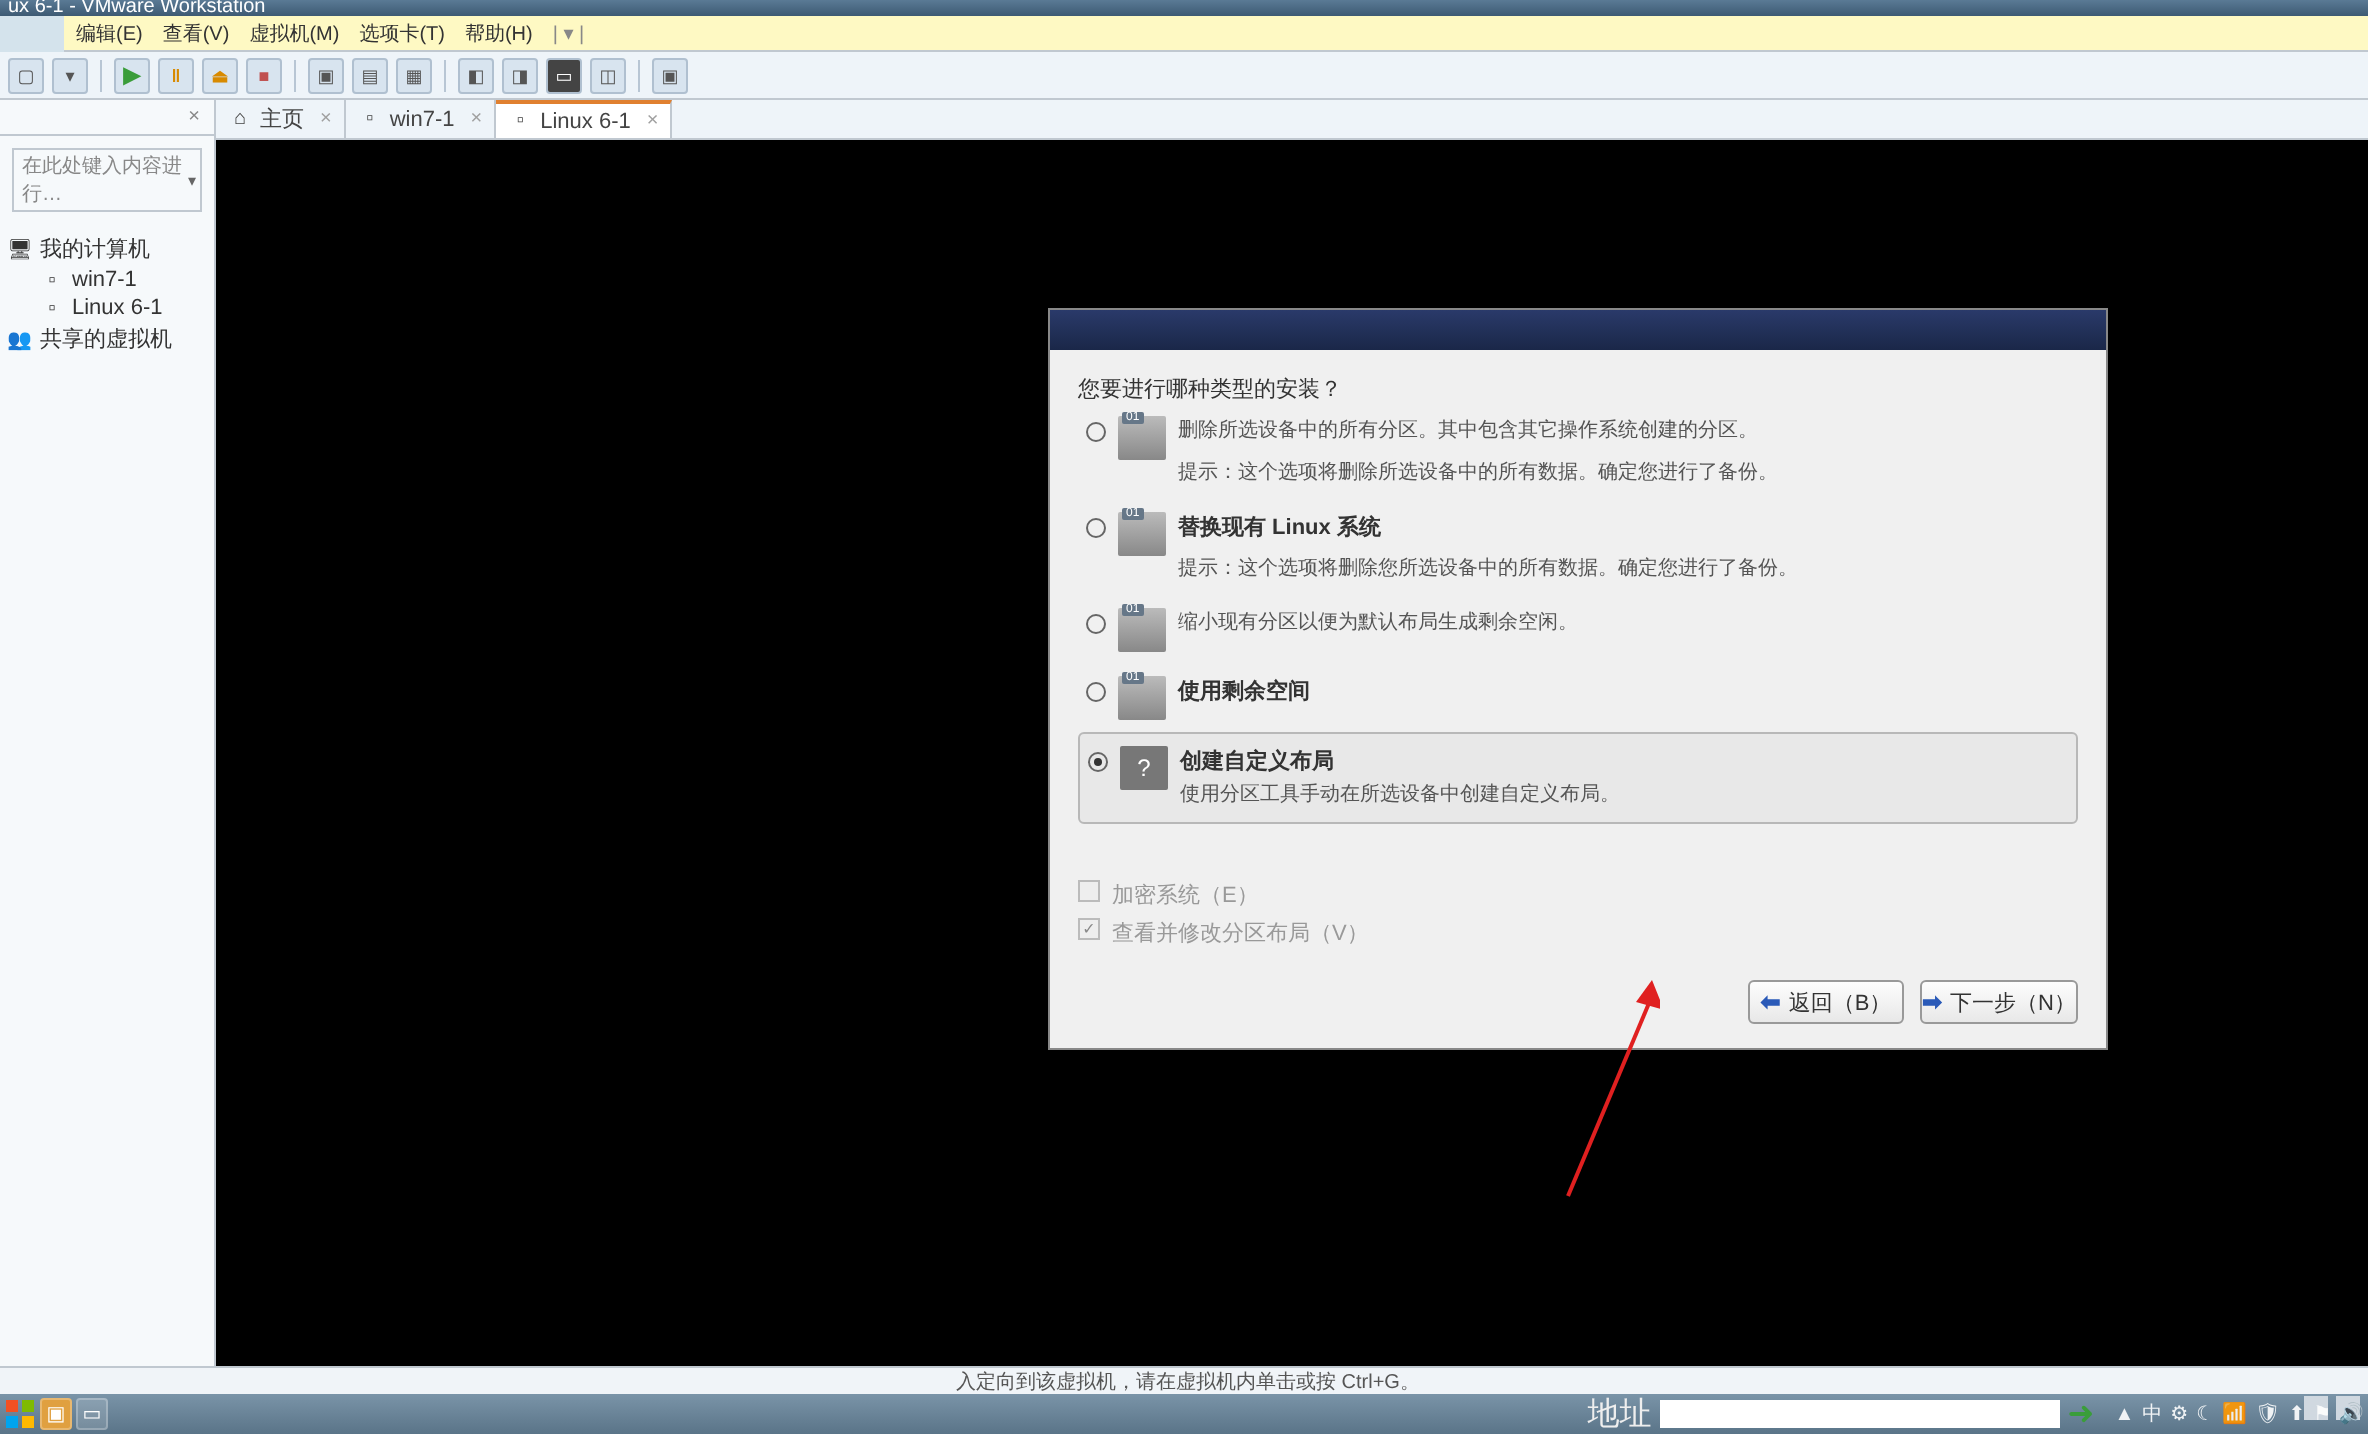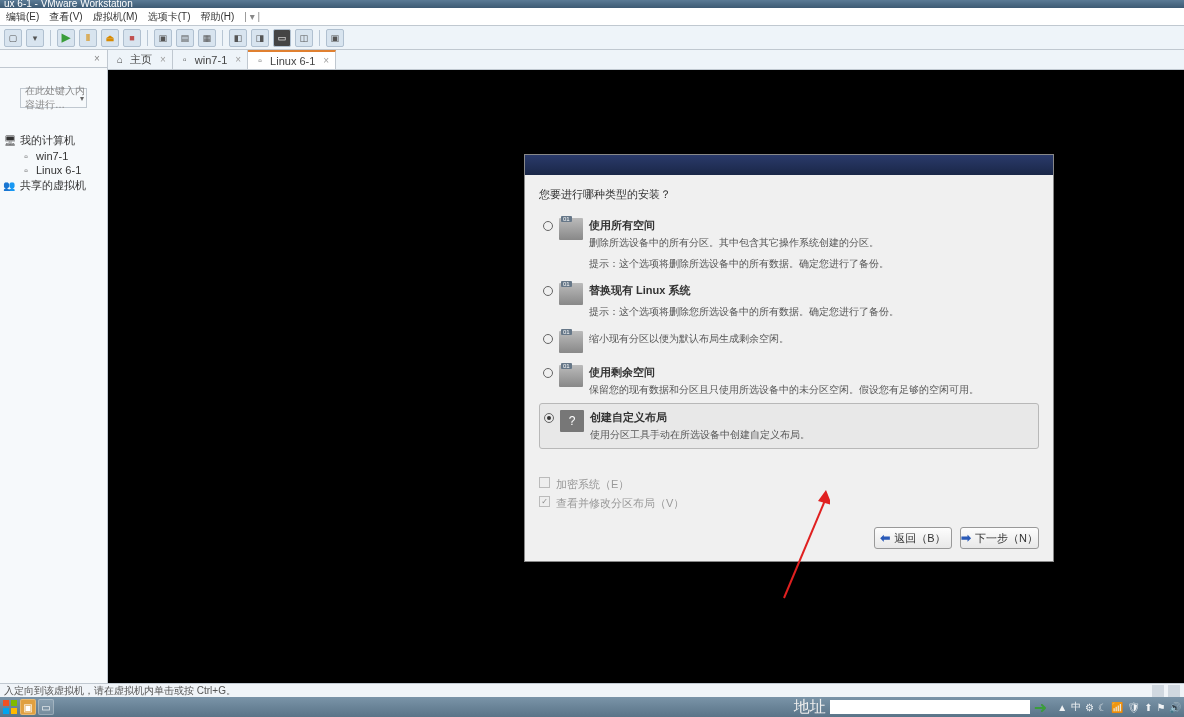--- a/index.html
+++ b/index.html
@@ -2,58 +2,58 @@
 <html><head>
 <meta charset="utf-8">
 <style>
 * { margin: 0; padding: 0; box-sizing: border-box; font-family: "Microsoft YaHei", Arial, sans-serif; }
 body { background: #d4e3ec; width: 1184px; height: 717px; overflow: hidden; position: relative; }
 
 
 .titlebar { height: 8px; background: linear-gradient(to bottom, #5a7a95, #3d5a73); color: #fff; font-size: 10px; padding-left: 4px; line-height: 8px; }
 
 
-.menubar { height: 18px; background: #ffffff; border-bottom: 1px solid #c0c8d0; display: flex; font-size: 10px; align-items: center; padding-left: 6px; }
+.menubar { height: 18px; background: #fef9c3; border-bottom: 1px solid #c0c8d0; display: flex; font-size: 10px; align-items: center; padding-left: 6px; margin-left: 32px; }
 .menubar span { margin-right: 10px; color: #333; }
 
 
 .toolbar { height: 24px; background: #eef4f9; border-bottom: 1px solid #c0c8d0; display: flex; align-items: center; padding: 0 4px; gap: 4px; }
 .tbtn { width: 18px; height: 18px; background: #d8e4ef; border: 1px solid #b0c0d0; border-radius: 2px; display: flex; align-items: center; justify-content: center; font-size: 9px; color: #555; }
 .tsep { width: 1px; height: 16px; background: #b8c6d4; margin: 0 2px; }
 .tbtn.play { color: #3a9d3a; font-weight:bold; font-size:11px; }
 .tbtn.pause { color: #d88a00; font-weight:bold; }
 .tbtn.stop { color: #c05050; font-weight:bold; }
 .tbtn.dark { background: #444; color: #fff; }
 
 
 .main { display: flex; height: 633px; }
 
 
 .sidebar { width: 108px; background: #f6f9fb; border-right: 1px solid #c0c8d0; display: flex; flex-direction: column; }
 .sidehdr { display: flex; align-items: center; height: 18px; border-bottom: 1px solid #c0c8d0; }
 .close-x { width: 16px; height: 16px; margin-left: auto; margin-right: 2px; display: flex; align-items:center; justify-content:center; font-size:10px; color: #888; }
-.searchbox { height: 20px; border: 1px solid #c0c8d0; margin: 20px; display: flex; align-items: center; font-size: 10px; color: #888; padding-left: 4px; position: relative; }
+.searchbox { height: 32px; border: 1px solid #c0c8d0; margin: 6px; display: flex; align-items: center; font-size: 10px; color: #888; padding-left: 4px; position: relative; }
 .searchbox .dd { position: absolute; right: 2px; font-size: 8px; color: #666; }
 .tree { padding: 4px 2px; font-size: 11px; color: #333; }
 .tree-item { display: flex; align-items: center; padding: 1px 2px; gap: 4px; }
 .tree-item.indented { padding-left: 18px; }
 .tree-icon { width: 12px; height: 12px; display: inline-flex; align-items: center; justify-content: center; font-size: 10px; }
 
 
 .content { flex: 1; background: #000; position: relative; }
 .tabs { height: 20px; background: #eef4f9; border-bottom: 1px solid #c0c8d0; display: flex; }
 .tab { display: flex; align-items: center; padding: 0 6px; font-size: 11px; border-right: 1px solid #c0c8d0; gap: 4px; color: #444; }
 .tab.active { background: #fff; border-top: 2px solid #e08030; }
 .tab .tx { color: #a0a0a0; font-size: 10px; margin-left: 4px; }
 
 
 .installer { position: absolute; left: 416px; top: 104px; width: 530px; background: #f0f0f0; border: 1px solid #888; }
 .inst-hdr { height: 20px; background: linear-gradient(to bottom, #2a3a6a, #1a2748); }
 .inst-body { padding: 12px 14px 12px 14px; font-size: 11px; color: #333; }
-.prompt { margin-bottom: 10px; }
+.prompt { }
 .option { display: flex; align-items: flex-start; padding: 6px 4px; gap: 6px; }
 .option.selected { background: #e8e8e8; border: 1px solid #b8b8b8; border-radius: 3px; }
 .radio { width: 10px; height: 10px; border: 1px solid #666; border-radius: 50%; margin-top: 3px; flex-shrink: 0; display: flex; align-items:center; justify-content:center; }
 .radio.on::after { content:""; width:4px; height:4px; background:#333; border-radius:50%; }
 .oicon { width: 24px; height: 22px; background: #999; flex-shrink: 0; position: relative; border-radius:1px; }
 .oicon.hd { background: linear-gradient(#bbb,#888); }
 .oicon.q { background: #777; color:#fff; display:flex; align-items:center; justify-content:center; font-size:12px; }
 .oicon .lbl { position:absolute; top:-2px; left:2px; font-size:6px; background:#678; color:#fff; padding:0 2px; border-radius:1px; }
 .otext { flex: 1; }
 .otitle { font-weight: bold; margin-bottom: 2px; font-size: 11px; }
@@ -67,21 +67,21 @@
 .btns { display: flex; justify-content: flex-end; gap: 8px; margin-top: 16px; }
 .wbtn { min-width: 78px; height: 22px; background: linear-gradient(#fdfdfd,#e8e8e8); border: 1px solid #999; border-radius: 3px; font-size: 11px; display: flex; align-items:center; justify-content:center; gap:4px; }
 .warrow { font-size: 12px; }
 .blue-arrow-l { color: #2a5ab8; font-weight:bold; }
 .blue-arrow-r { color: #2a5ab8; font-weight:bold; }
 
 
 .red-arrow { position: absolute; left: 668px; top: 440px; width: 54px; height: 110px; pointer-events:none; }
 
 
-.statusbar { height: 14px; background: #f0f4f8; border-top: 1px solid #c0c8d0; font-size: 10px; color: #555; display: flex; align-items: center; padding-left: 4px; }
+.statusbar { height: 14px; background: #f0f4f8; border-top: 1px solid #c0c8d0; font-size: 10px; color: #555; display: flex; align-items: center; padding-left: 4px; flex-direction: column; }
 .status-icons { margin-left: auto; margin-right: 4px; display: flex; gap: 4px; }
 .si { width: 12px; height: 12px; background: #d0d8e0; }
 
 
 .taskbar { height: 20px; background: linear-gradient(to bottom, #7a94a8, #5a7488); display: flex; align-items: center; padding: 0 2px; gap: 2px; }
 .tb-btn { height: 16px; min-width: 16px; background: rgba(255,255,255,0.15); border: 1px solid rgba(255,255,255,0.25); border-radius: 2px; display:flex; align-items:center; justify-content:center; font-size:10px; color:#fff; }
 .tb-logo { width:16px; height:16px; display:flex; align-items:center; justify-content:center; }
 .tb-logo svg { width:14px; height:14px; }
 .addr { margin-left: auto; display: flex; align-items: center; font-size: 16px; color: #eee; gap: 4px; }
 .addr-input { width: 200px; height: 14px; background: #fff; }
@@ -177,21 +177,20 @@
       <div class="inst-hdr"></div>
       <div class="inst-body">
         <div class="prompt">您要进行哪种类型的安装？</div>
 
         <div class="option">
           <div class="radio"></div>
           <div class="oicon hd">
               <span class="lbl">01</span>
             </div>
           <div class="otext">
-            <div class="otitle">使用所有空间</div>
             <div class="odesc">删除所选设备中的所有分区。其中包含其它操作系统创建的分区。</div>
             <div class="ohint">提示：这个选项将删除所选设备中的所有数据。确定您进行了备份。</div>
           </div>
         </div>
 
         <div class="option">
           <div class="radio"></div>
           <div class="oicon hd">
               <span class="lbl">01</span>
             </div>
@@ -211,21 +210,20 @@
           </div>
         </div>
 
         <div class="option">
           <div class="radio"></div>
           <div class="oicon hd">
               <span class="lbl">01</span>
             </div>
           <div class="otext">
             <div class="otitle">使用剩余空间</div>
-            <div class="odesc">保留您的现有数据和分区且只使用所选设备中的未分区空闲。假设您有足够的空闲可用。</div>
           </div>
         </div>
 
         <div class="option selected">
           <div class="radio on"></div>
           <div class="oicon q">?</div>
           <div class="otext">
             <div class="otitle">创建自定义布局</div>
             <div class="odesc">使用分区工具手动在所选设备中创建自定义布局。</div>
           </div>

